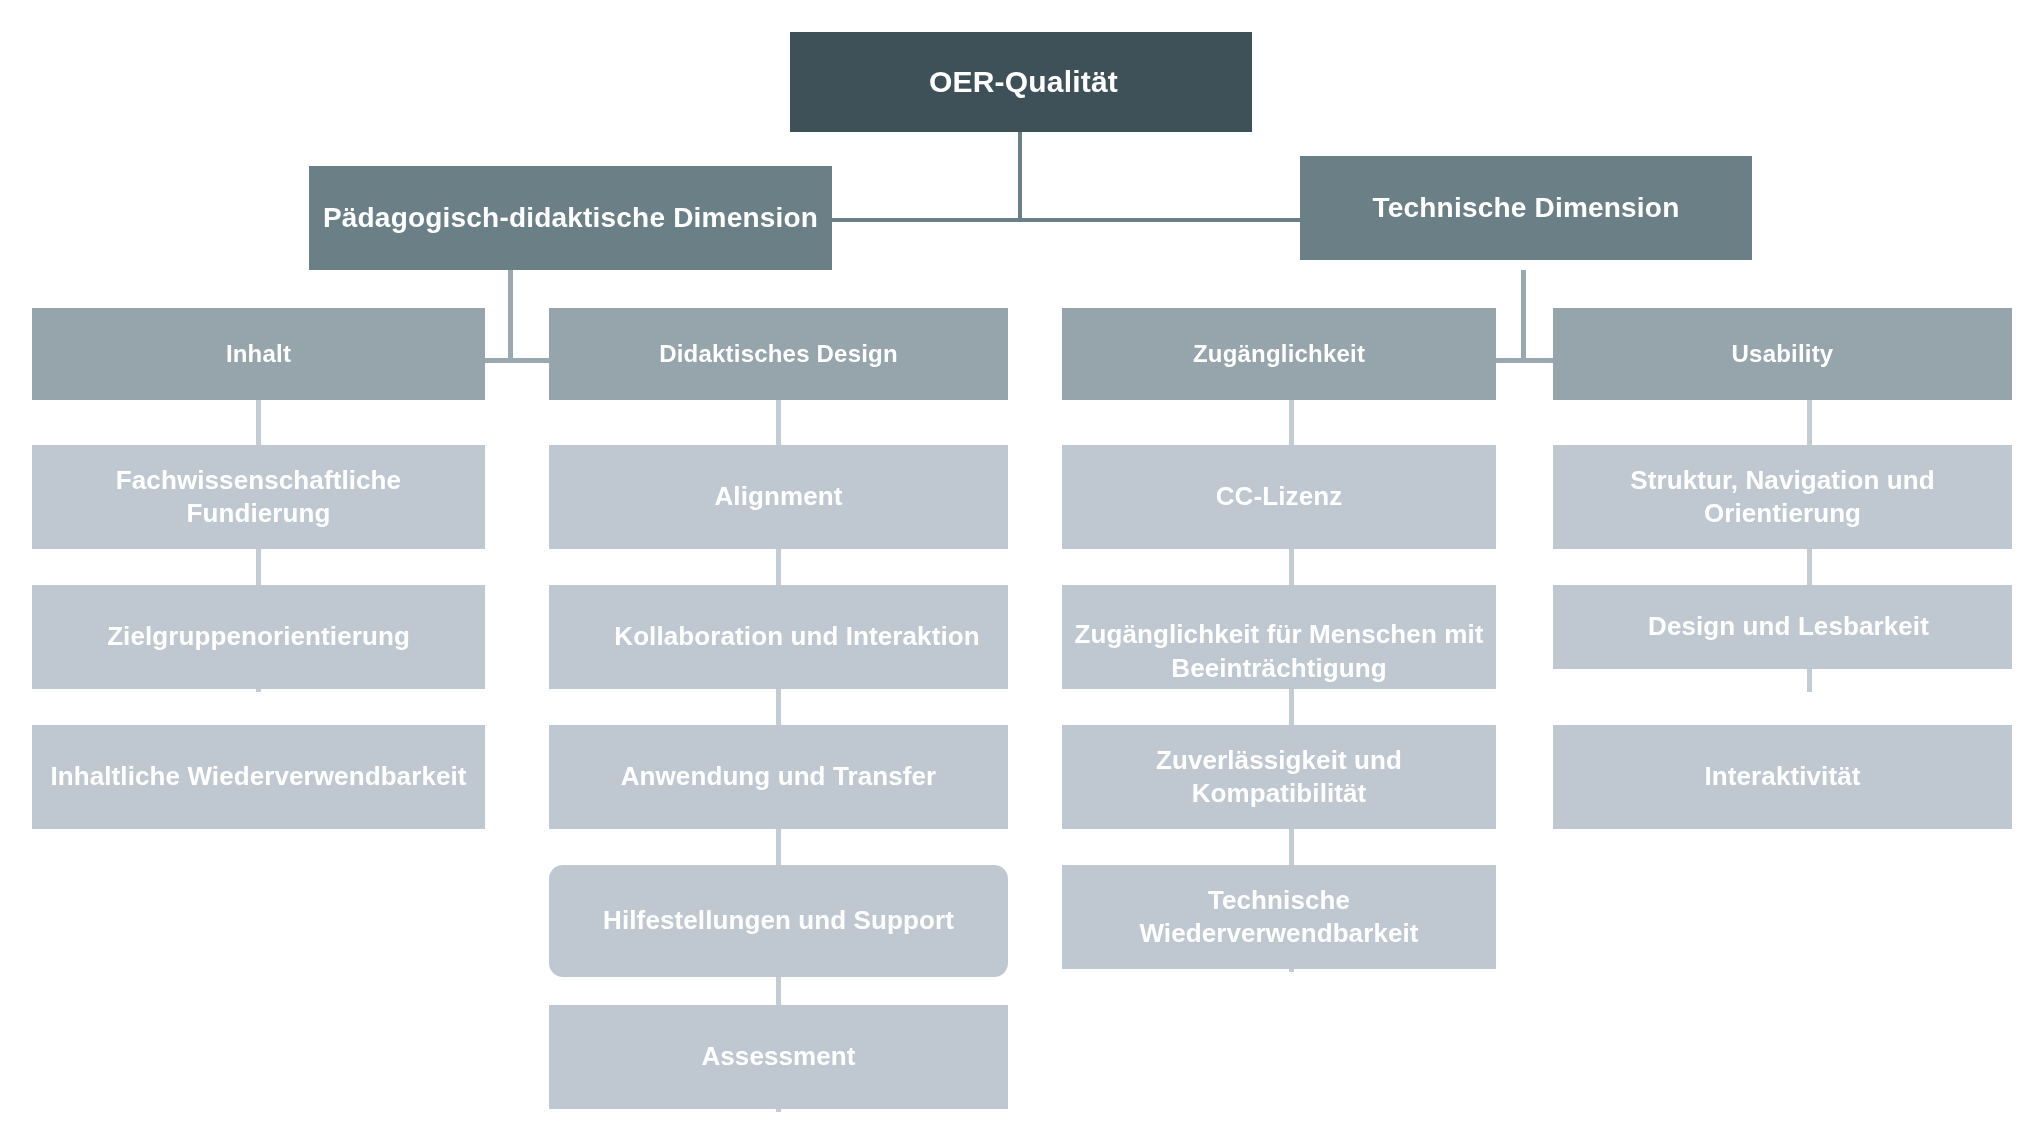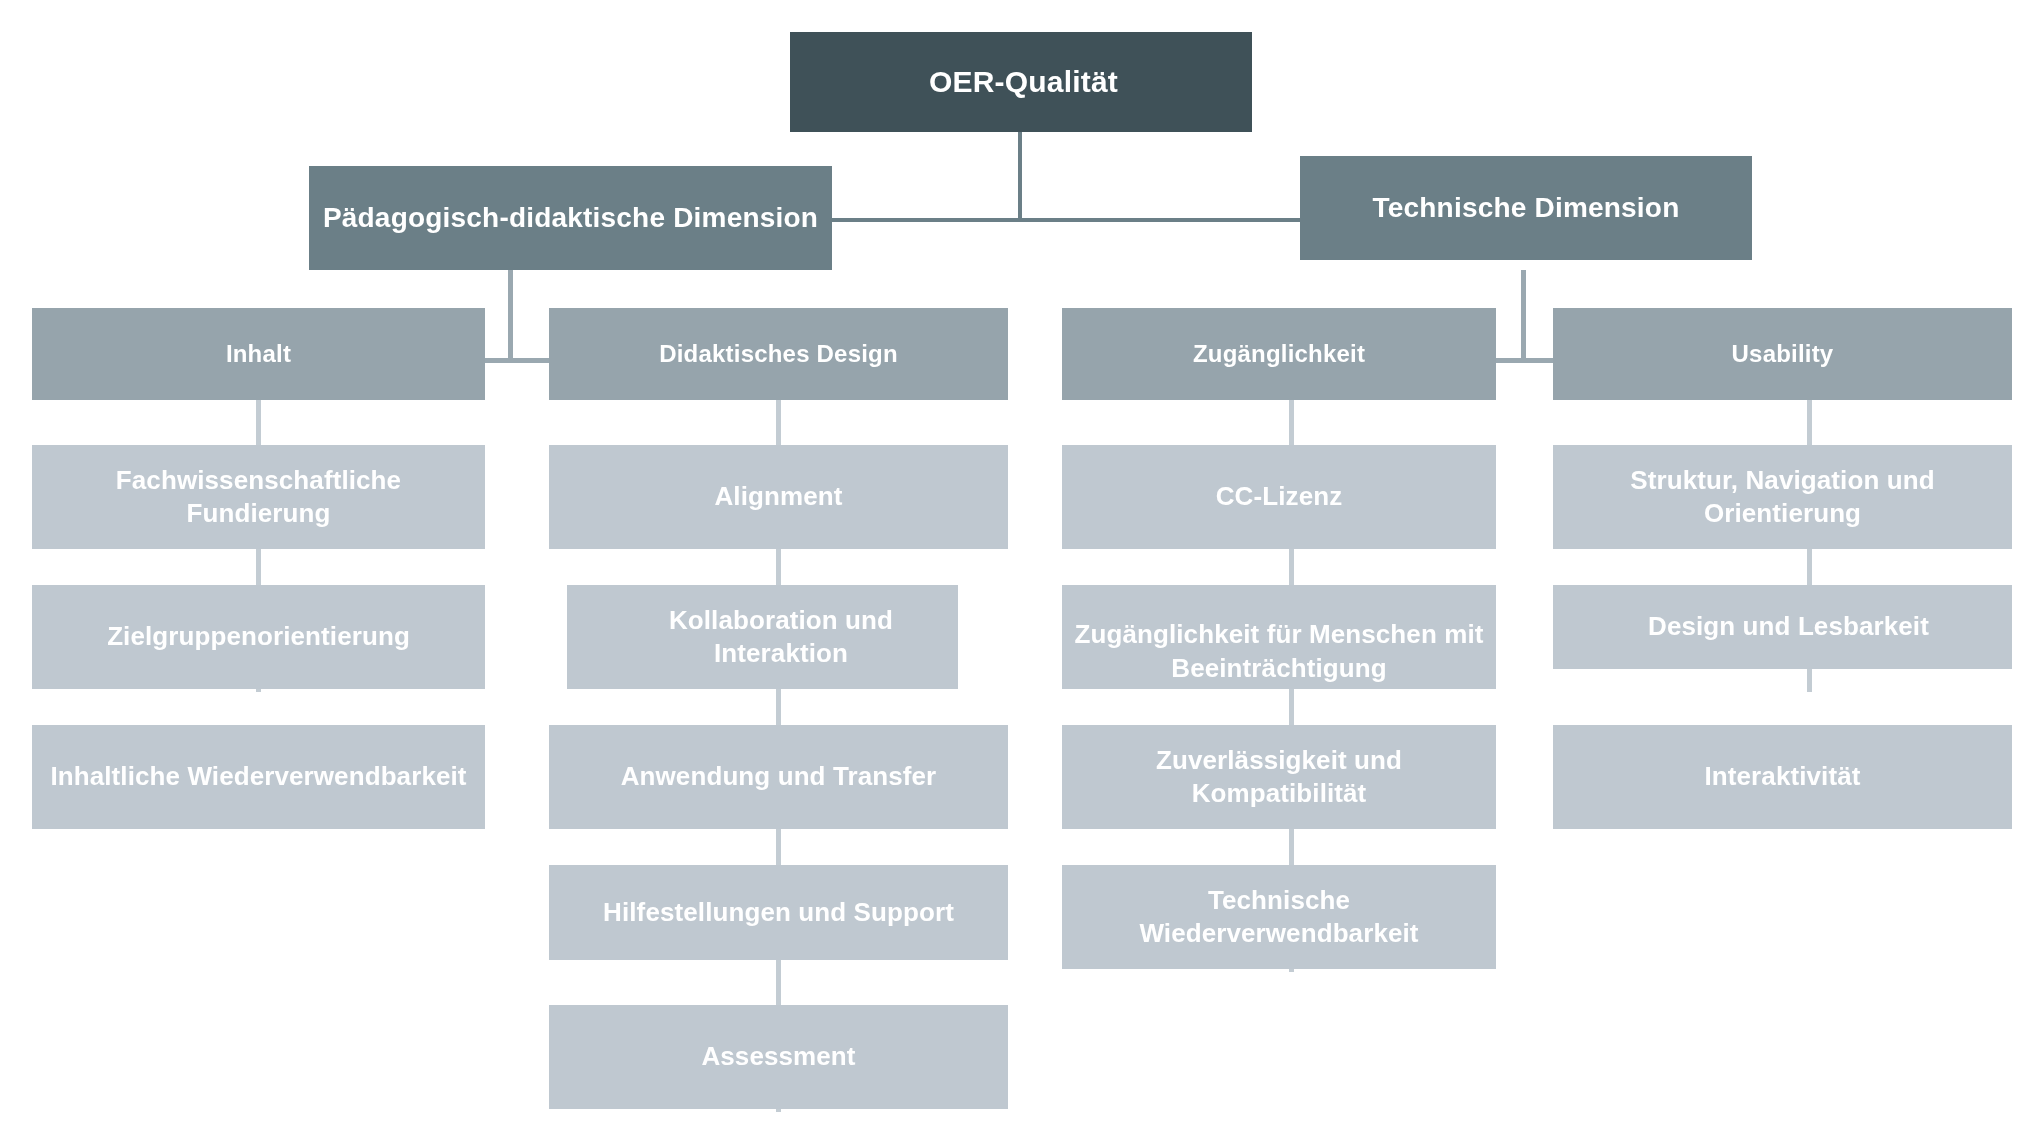--- a/index.html
+++ b/index.html
@@ -119,27 +119,27 @@
   <div class="node lvl-leaf" style="left:32px; top:585px; width:453px; height:104px;">
     <span>Zielgruppenorientierung</span>
   </div>
   <div class="node lvl-leaf" style="left:32px; top:725px; width:453px; height:104px;">
     <span>Inhaltliche Wiederverwendbarkeit</span>
   </div>
 
   <div class="node lvl-leaf" style="left:549px; top:445px; width:459px; height:104px;">
     <span>Alignment</span>
   </div>
-  <div class="node lvl-leaf" style="left:567px; top:585px; width:391px; height:104px;padding-left:47px;">
+  <div class="node lvl-leaf" style="left:549px; top:585px; width:459px; height:104px;padding-left:47px;">
     <span>Kollaboration und Interaktion</span>
   </div>
   <div class="node lvl-leaf" style="left:549px; top:725px; width:459px; height:104px;">
     <span>Anwendung und Transfer</span>
   </div>
-  <div class="node lvl-leaf" style="left:549px; top:865px; width:459px; height:95px;">
+  <div class="node lvl-leaf" style="left:549px; top:865px; width:459px; height:112px;border-radius:14px;">
     <span>Hilfestellungen und Support</span>
   </div>
   <div class="node lvl-leaf" style="left:549px; top:1005px; width:459px; height:104px;">
     <span>Assessment</span>
   </div>
 
   <div class="node lvl-leaf" style="left:1062px; top:445px; width:434px; height:104px;">
     <span>CC-Lizenz</span>
   </div>
   <div class="node lvl-leaf" style="left:1062px; top:585px; width:434px; height:104px;align-items:flex-end;">

